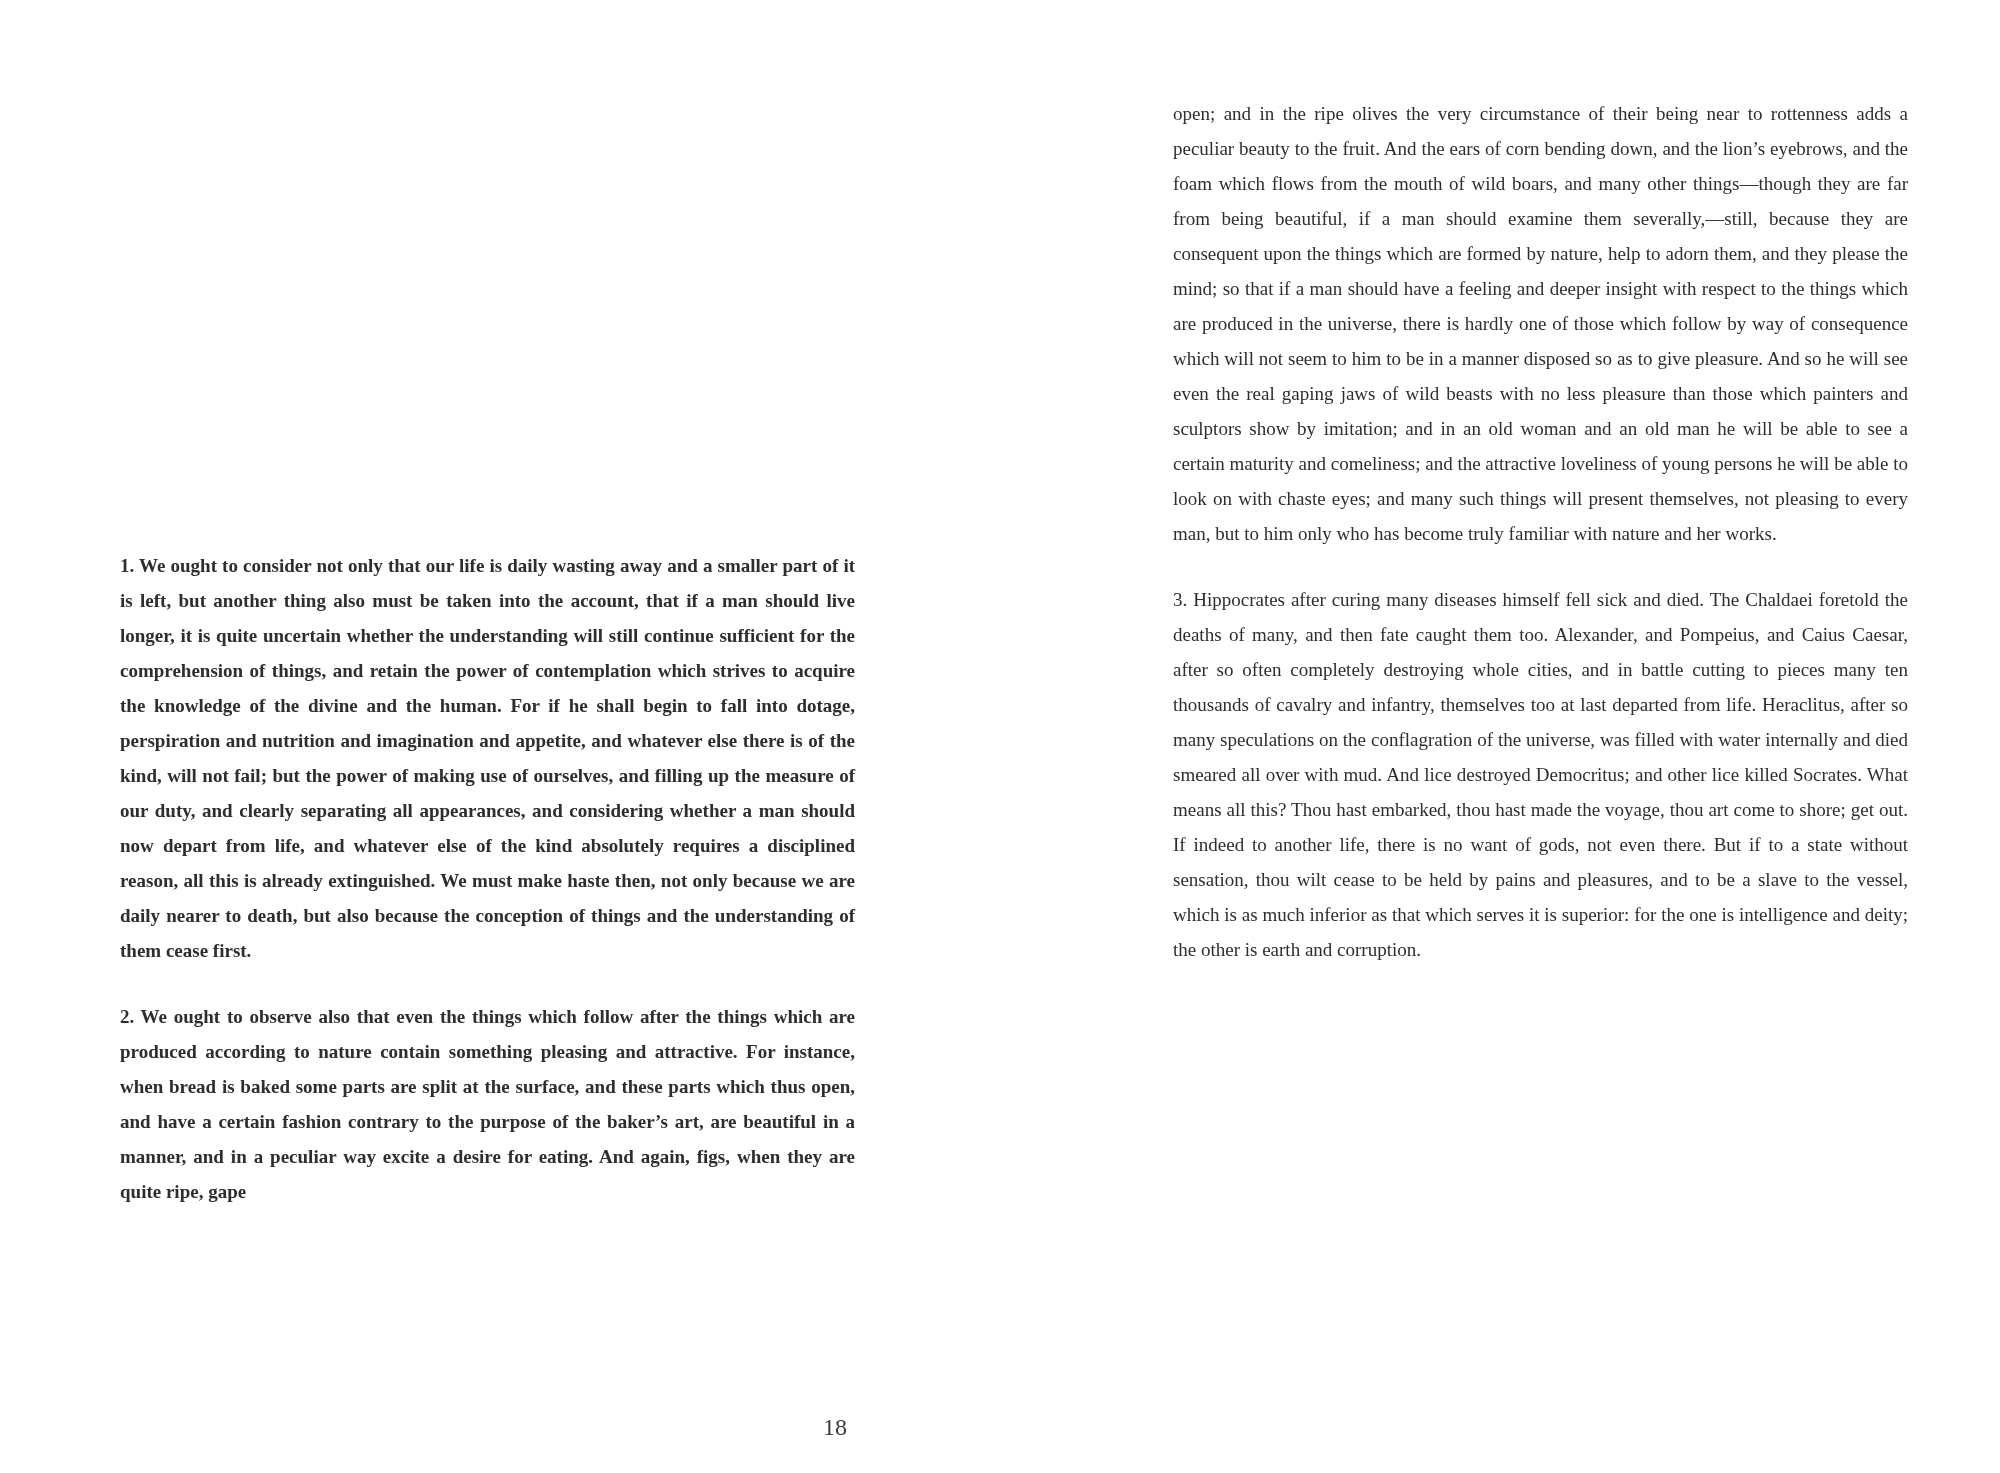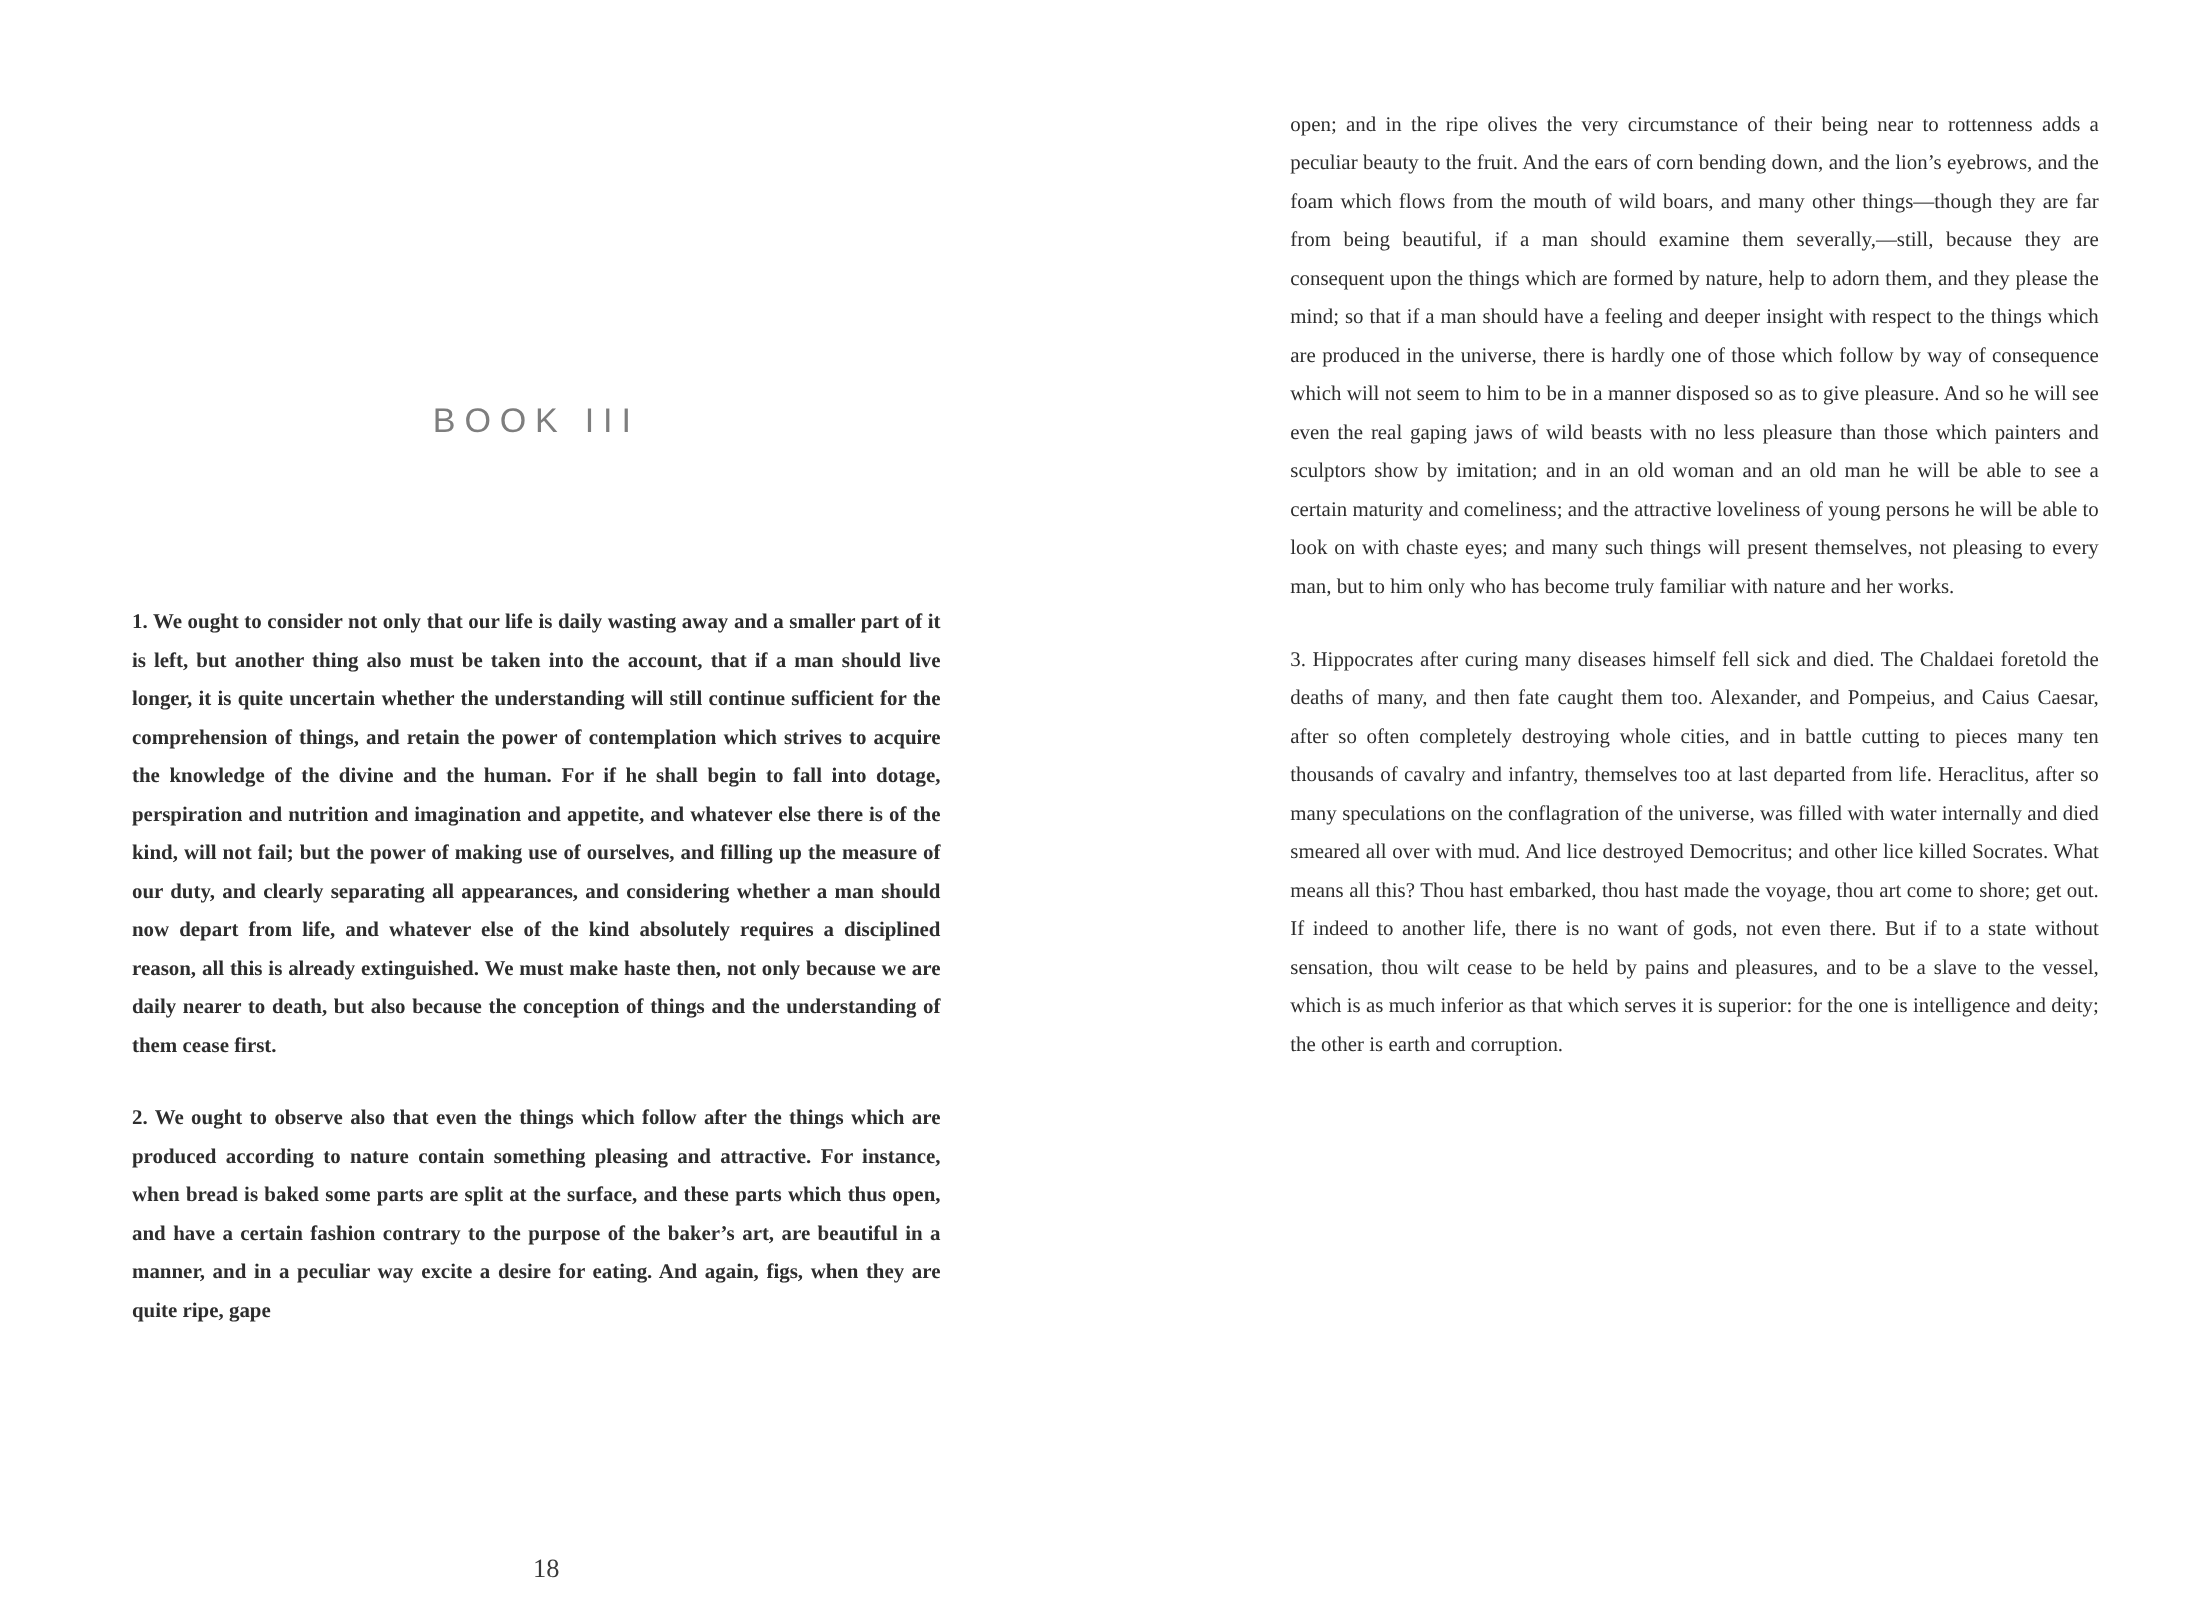--- a/index.html
+++ b/index.html
@@ -72,30 +72,29 @@
   .para:last-child { margin-bottom: 0; }
 
   .page-number {
     position: absolute;
     bottom: 32px;
     width: 735px;
     text-align: center;
     font-size: 24px;
     color: #3a3a3a;
   }
-  .page-left  .page-number { left: 129px; }
+  .page-left  .page-number { left: 112px; text-align: right; }
   .page-right .page-number { left: 173px; }
 </style>
 </head>
 <body>
 
 <div class="spread">
 
   <section class="page page-left">
-    <h1 class="chapter-heading">BOOK III</h1>
 
     <div class="text-block">
       <p class="para">1. We ought to consider not only that our life is daily wasting away and a smaller part of it is left, but another thing also must be taken into the account, that if a man should live longer, it is quite uncertain whether the understanding will still continue sufficient for the comprehension of things, and retain the power of contemplation which strives to acquire the knowledge of the divine and the human. For if he shall begin to fall into dotage, perspiration and nutrition and imagination and appetite, and whatever else there is of the kind, will not fail; but the power of making use of ourselves, and filling up the measure of our duty, and clearly separating all appearances, and considering whether a man should now depart from life, and whatever else of the kind absolutely requires a disciplined reason, all this is already extinguished. We must make haste then, not only because we are daily nearer to death, but also because the conception of things and the understanding of them cease first.</p>
       <p class="para">2. We ought to observe also that even the things which follow after the things which are produced according to nature contain something pleasing and attractive. For instance, when bread is baked some parts are split at the surface, and these parts which thus open, and have a certain fashion contrary to the purpose of the baker’s art, are beautiful in a manner, and in a peculiar way excite a desire for eating. And again, figs, when they are quite ripe, gape</p>
     </div>
 
     <div class="page-number">18</div>
   </section>
 
   <section class="page page-right">

